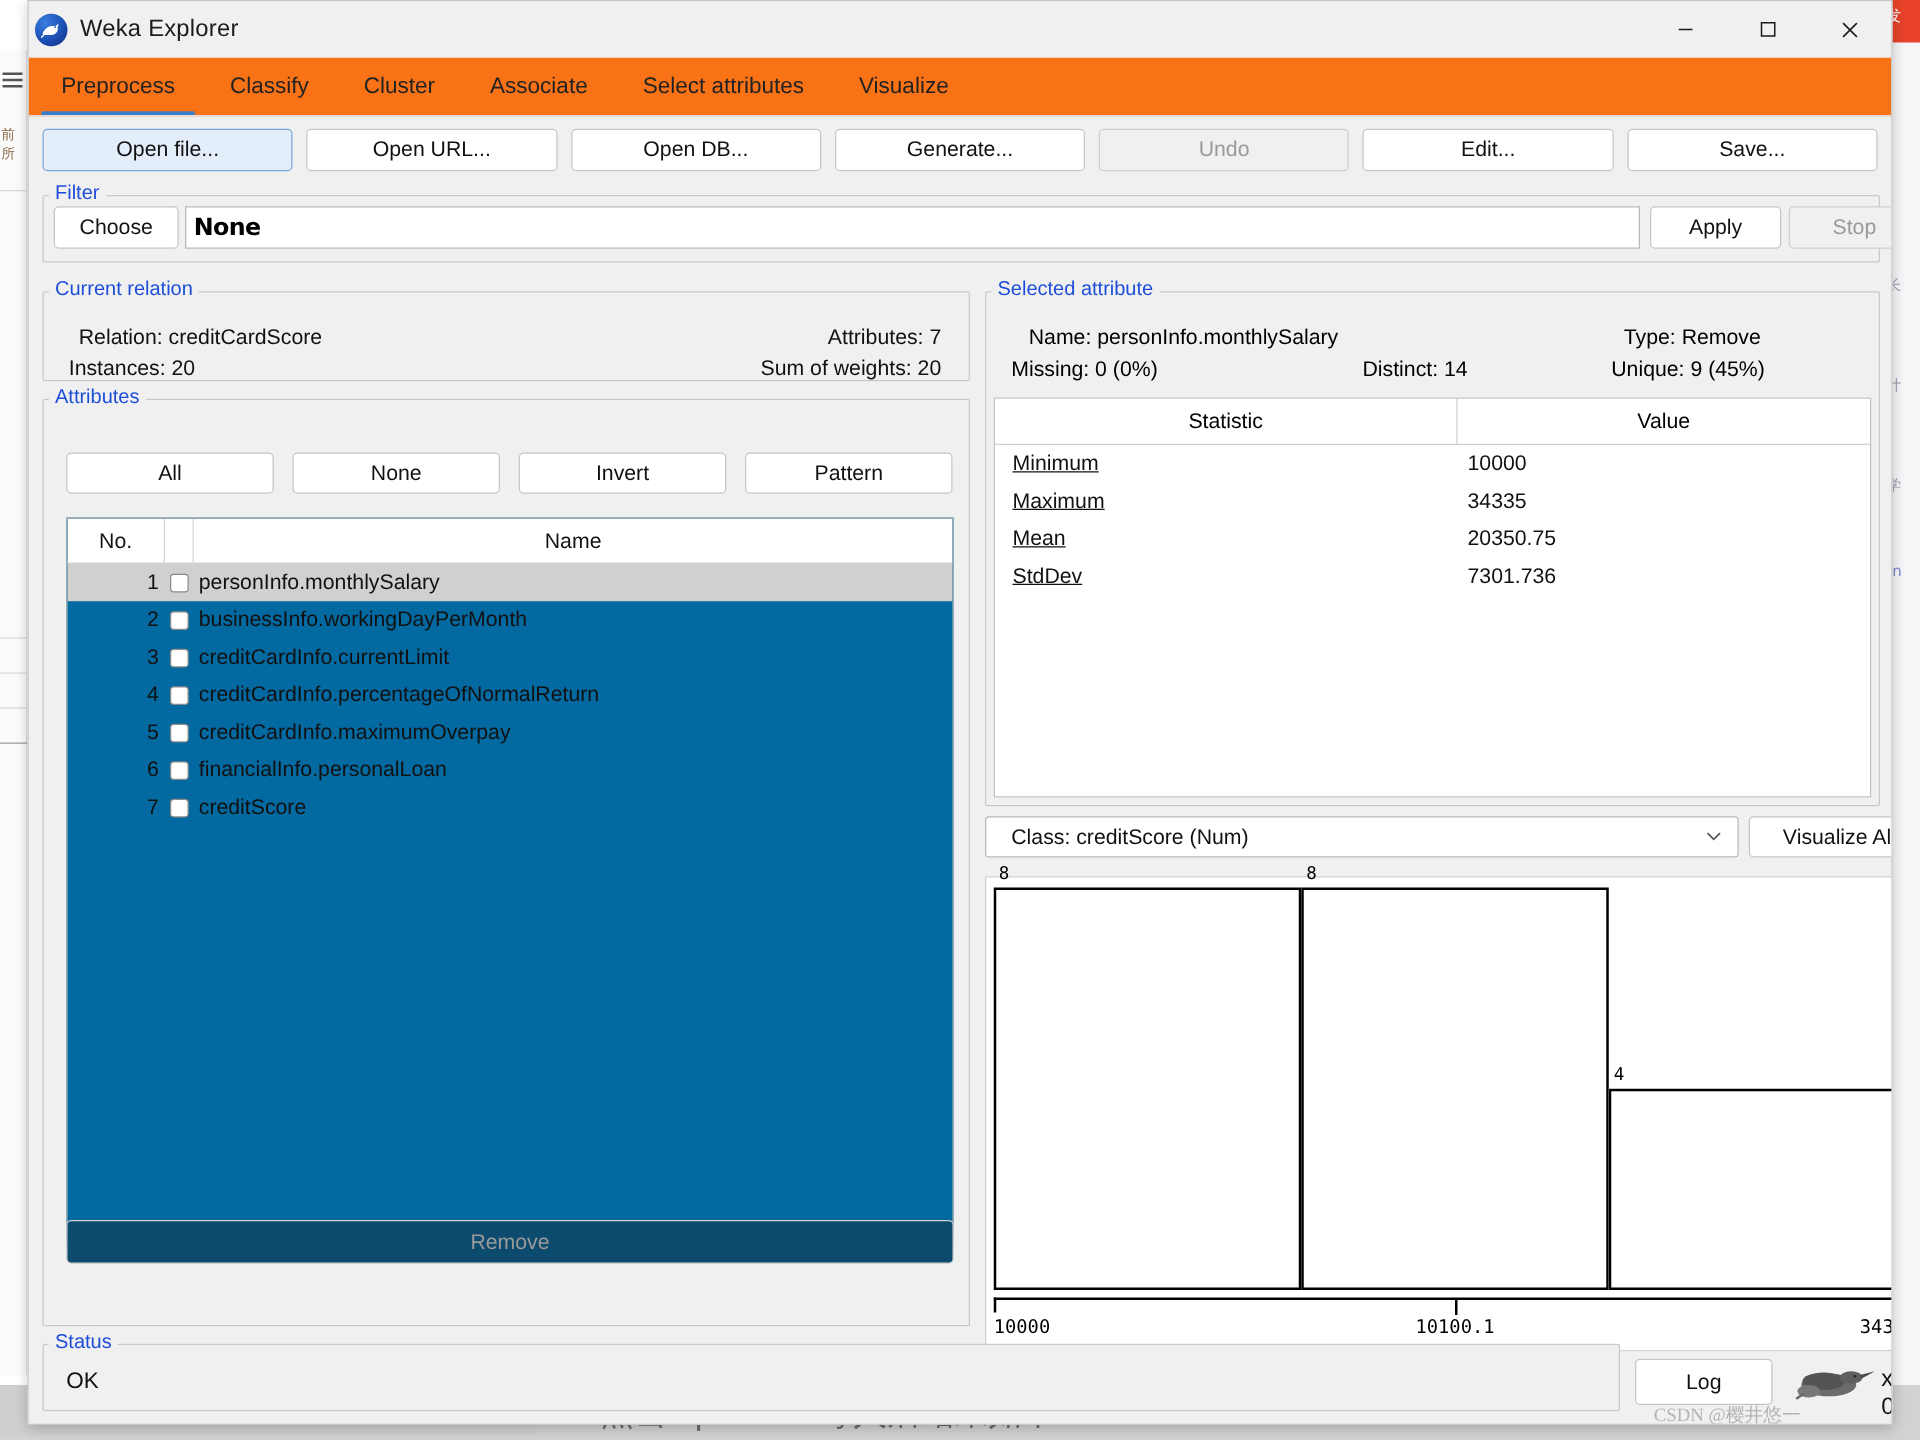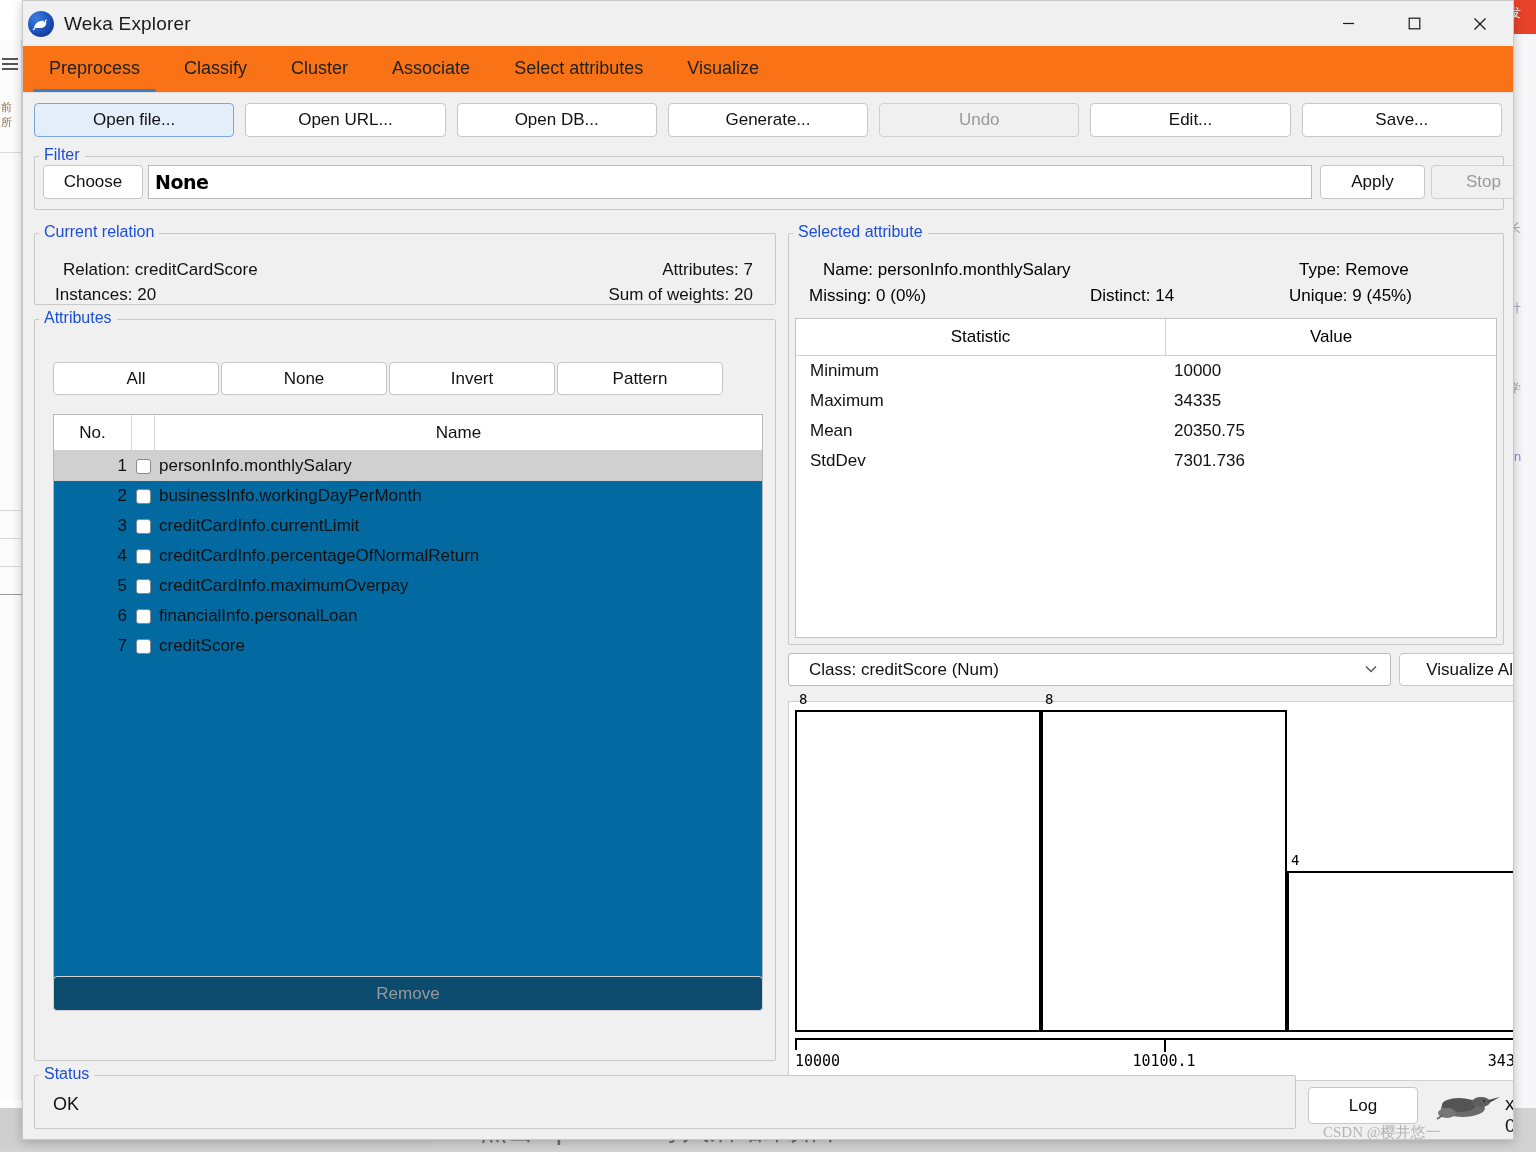--- a/index.html
+++ b/index.html
@@ -174,21 +174,21 @@
   
   #relation-group { left: 11px; top: 232px; width: 742px; height: 72px; }
   .rel-line { position: absolute; font-size: 17px; color: #111; }
   #rel-relation { left: 28px; top: 26px; }
   #rel-instances { left: 20px; top: 51px; }
   #rel-attributes { right: 22px; top: 26px; }
   #rel-weights { right: 22px; top: 51px; }
 
   
   #attributes-group { left: 11px; top: 318px; width: 742px; height: 742px; }
-  #attr-btns { position: absolute; left: 18px; top: 42px; display: flex; gap: 2px; }
+  #attr-btns { position: absolute; left: 18px; top: 42px; display: flex; gap: 15px; }
   #attr-btns .wbtn { width: 166px; height: 33px; }
 
   #attr-table {
     position: absolute; left: 18px; top: 94px;
     width: 710px; height: 583px;
     background: #0369a1; border: 1px solid #b8b8b8;
     overflow: hidden;
   }
   #attr-head {
     display: flex; height: 36px; border-bottom: 1px solid #cfcfcf;
@@ -236,21 +236,21 @@
     position: absolute; left: 6px; top: 84px; width: 702px; height: 320px;
     background: #fff; border: 1px solid #c2c2c2;
   }
   #stat-head { display: flex; height: 37px; border-bottom: 1px solid #d2d2d2; }
   #stat-head .c1 {
     width: 370px; border-right: 1px solid #d2d2d2;
     display: flex; align-items: center; justify-content: center; font-size: 17px;
   }
   #stat-head .c2 { flex: 1; display: flex; align-items: center; justify-content: center; font-size: 17px; }
   .stat-row { display: flex; height: 30px; align-items: center; font-size: 17px; color: #111; }
-  .stat-row .s1 { width: 370px; padding-left: 14px; }
+  .stat-row .s1 { width: 370px; padding-left: 14px; text-decoration: underline; }
   .stat-row .s2 { flex: 1; padding-left: 8px; }
 
   
   #class-combo {
     position: absolute; left: 765px; top: 652px; width: 603px; height: 33px;
     background: #fff; border: 1px solid #b9b9b9; border-radius: 3px;
     display: flex; align-items: center; padding-left: 20px;
     font-size: 17px; color: #111;
   }
   #class-combo .chev { position: absolute; right: 10px; top: 6px; color: #555; }

